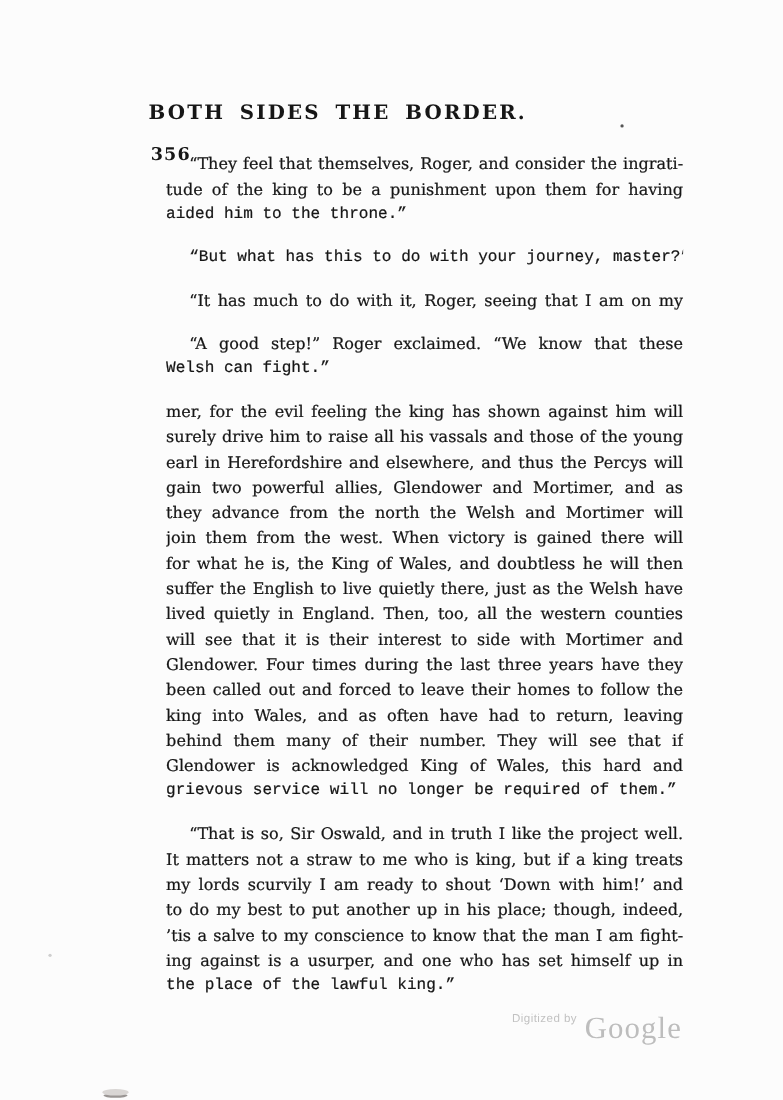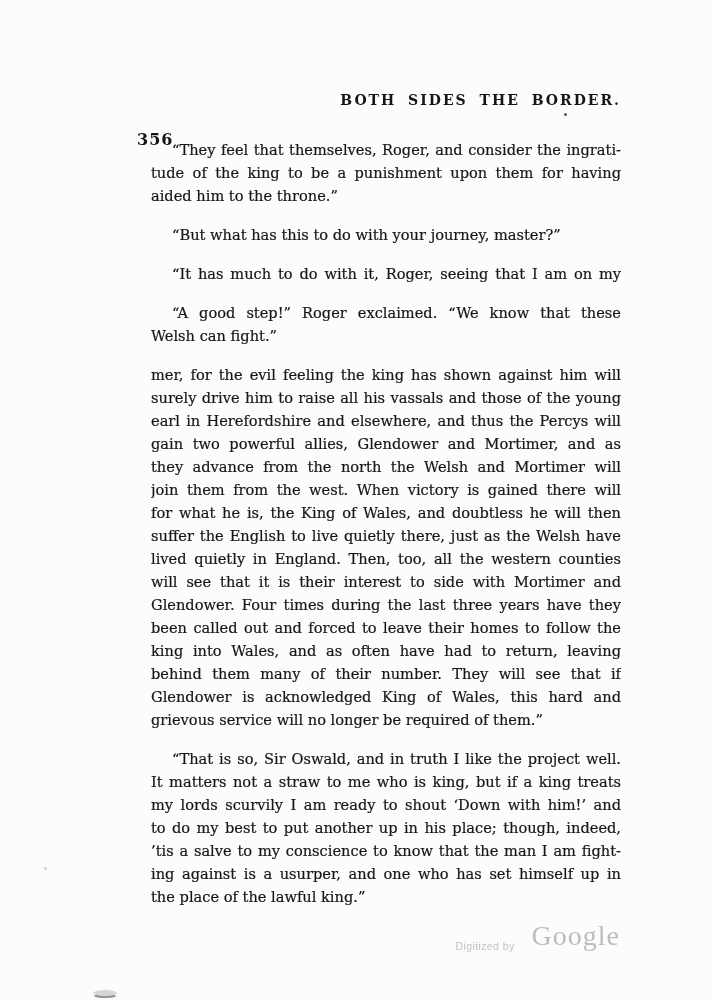--- a/index.html
+++ b/index.html
@@ -27,22 +27,22 @@
     font-size: 16px;
     font-weight: bold;
     letter-spacing: 1px;
     margin-top: 40px;
   }
   .running-title {
     position: absolute;
     left: 0;
     right: 16px;
     top: 2px;
-    text-align: right;
-    font-size: 14px;
+    text-align: left;
+    font-size: 18px;
     font-weight: bold;
     letter-spacing: 2px;
     word-spacing: 5px;
   }
   
   .text-block {
     position: absolute;
     top: 122px;
     left: 135px;
     width: 502px;
@@ -51,30 +51,30 @@
     -webkit-text-stroke: 0.2px #161616;
   }
   .para { margin: 16px; }
   .line {
     text-align: justify;
     text-align-last: justify;
     height: 23px;
     overflow: hidden;
     white-space: nowrap;
   }
-  .line.last { text-align-last: left; }
+  .line.last { text-align-last: left; font-family: Liberation Mono, monospace; }
   .line.first { text-indent: 21px; }
   
   .watermark {
     position: absolute;
     top: 920px;
     right: 92px;
     display: flex;
-    align-items: flex-end;
-    gap: 17px;
+    align-items: flex-start;
+    gap: 7px;
     user-select: none;
   }
   .wm-prefix {
     font-family: "Liberation Sans", "DejaVu Sans", sans-serif;
     font-size: 10.5px;
     color: #c2c2c2;
     letter-spacing: 0.4px;
   }
   .wm-brand {
     font-family: "Liberation Serif", "DejaVu Serif", serif;

